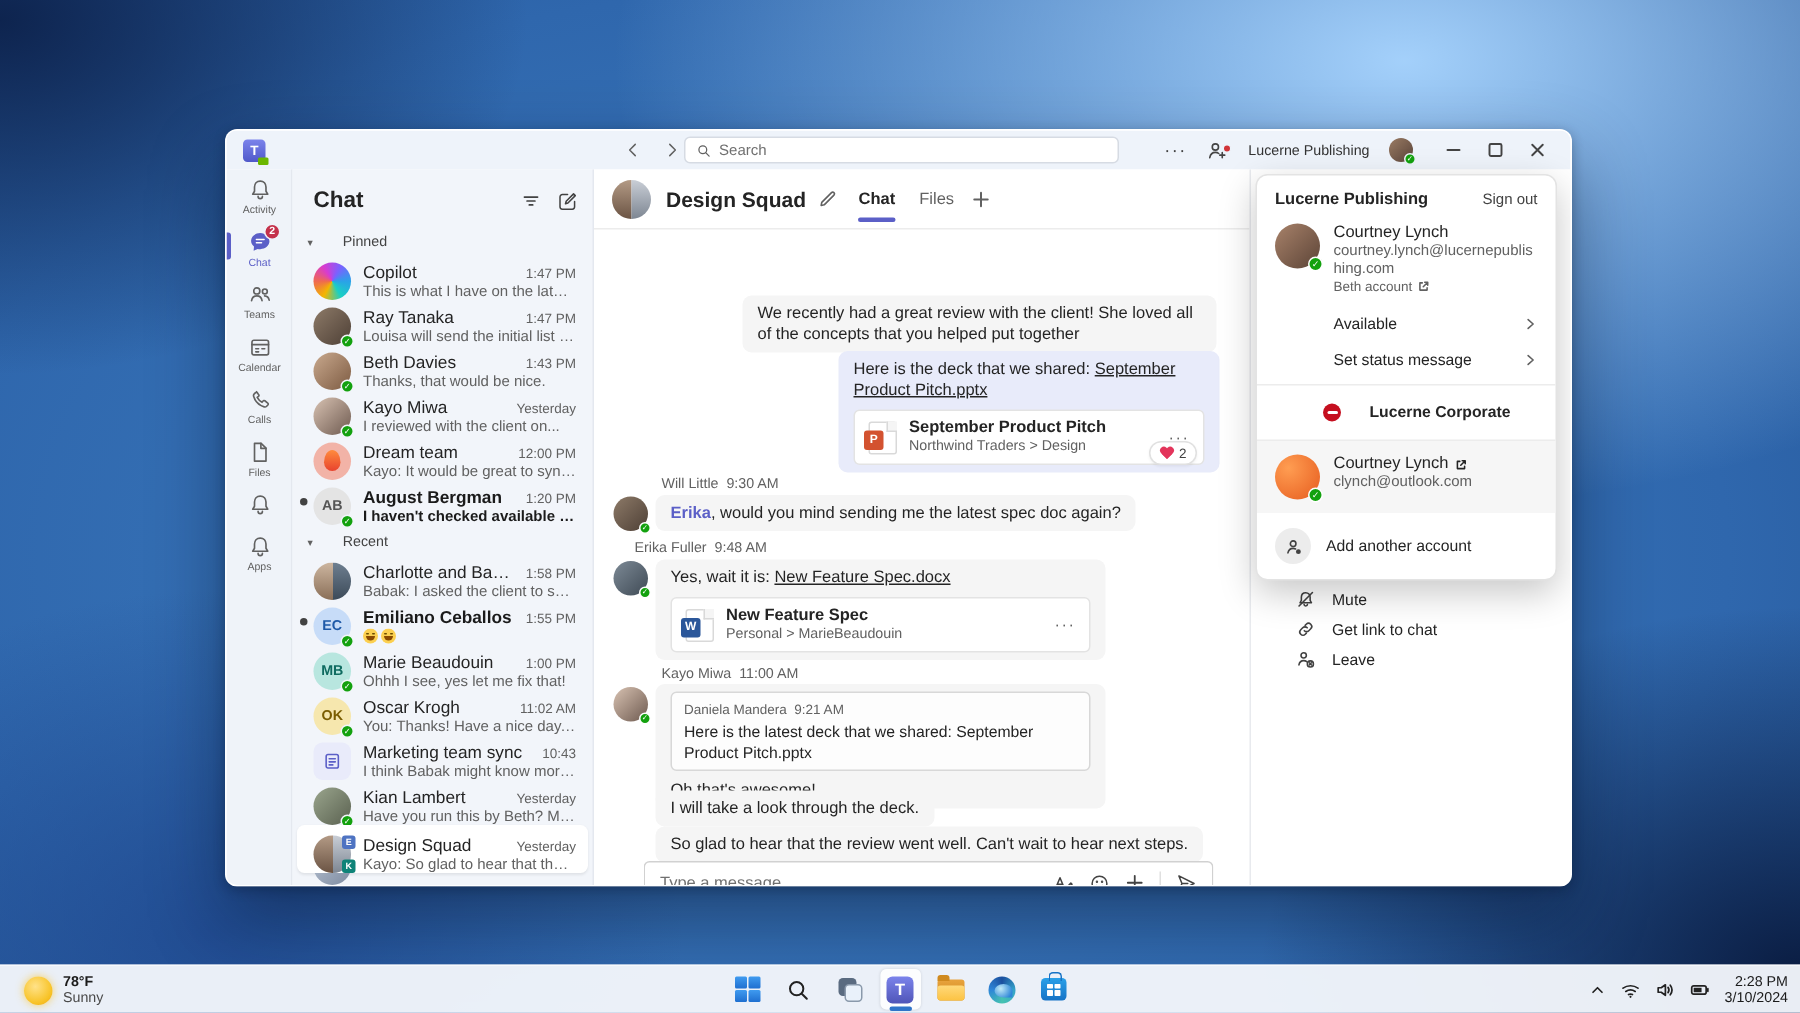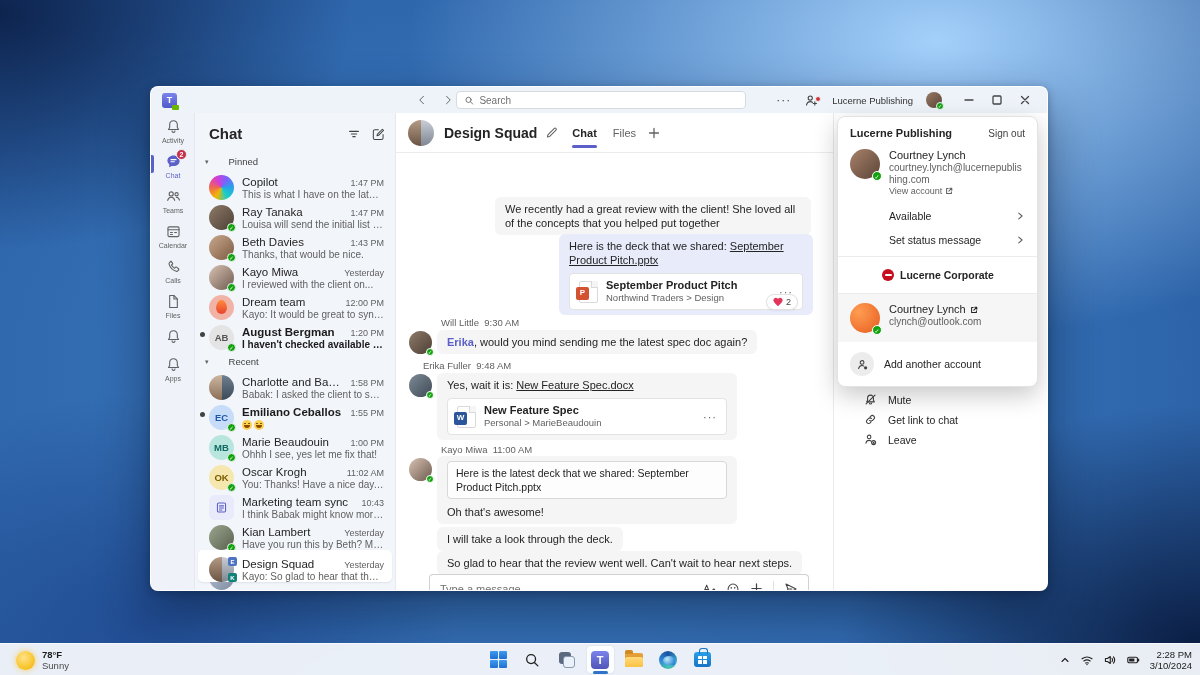--- a/index.html
+++ b/index.html
@@ -157,21 +157,21 @@
   .pp-acct{display:flex;gap:9px;padding:4px 12px 8px}
   .pp-av{position:relative;flex:none;width:30px;height:30px;border-radius:50%;background:linear-gradient(135deg,#a8826a,#5c4437)}
   .pp-av.orange{background:radial-gradient(circle at 30% 30%,#ff9d52,#e65c1e)}
   .pp-av .chk{position:absolute;right:-2px;bottom:-2px;width:10px;height:10px;border-radius:50%;background:#13a10e;border:1.5px solid #fff;color:#fff;font-size:6px;display:flex;align-items:center;justify-content:center}
   .pp-nm{font-size:11px;font-weight:normal;color:#242424;line-height:13px;display:flex;align-items:center;gap:4px}
   .pp-em{font-size:10px;color:#616161;line-height:12px;word-break:break-all}
   .pp-va{font-size:9px;color:#616161;display:flex;align-items:center;gap:3px}
   .pp-menu{display:flex;align-items:center;justify-content:space-between;padding:6px 12px 6px 51px;font-size:10.5px;color:#242424}
   .pp-menu .chev{color:#616161}
   .pp-div{height:1px;background:#ececec;margin:4px 0}
-  .pp-corp{display:flex;align-items:center;gap:6px;padding:8px 12px 8px 44px;font-size:10.5px;font-weight:bold;color:#242424}
+  .pp-corp{display:flex;align-items:center;gap:19px;padding:8px 12px 8px 44px;font-size:10.5px;font-weight:bold;color:#242424}
   .corp-ic{width:12px;height:12px;border-radius:50%;background:#c50f1f;position:relative;flex:none}
   .corp-ic::after{content:'';position:absolute;left:2.5px;top:5px;width:7px;height:1.8px;background:#fff;border-radius:1px}
   .pp-personal{display:flex;gap:9px;padding:9px 12px;background:#f6f6f6}
   .pp-add{display:flex;align-items:center;gap:10px;padding:10px 12px}
   .add-ic{width:24px;height:24px;border-radius:50%;background:#ececec;display:flex;align-items:center;justify-content:center;color:#424242}
   .pp-add .t{font-size:10.5px;color:#242424}
 </style>
 </head>
 <body>
 
@@ -577,20 +577,21 @@
             <span class="f-more">···</span>
           </div>
         </div>
 
         <div class="who" style="left:45px;top:291px"><span>Kayo Miwa</span>&nbsp;&nbsp;<span>11:00 AM</span></div>
         <div class="mav" style="left:13px;top:305px;background:linear-gradient(135deg,#d8c2b2,#6e5a50)">
             <span class="chk">✓</span>
           </div>
         <div class="bub" style="left:41px;top:303px;width:300px">
           <div class="qbox">
+            <div class="q-meta"><span>Daniela Mandera</span>&nbsp;&nbsp;<span>9:21 AM</span></div>
             <div class="q-text">Here is the latest deck that we shared: September Product Pitch.pptx</div>
           </div>
           <span>Oh that's awesome!</span>
         </div>
         <div class="bub" style="left:41px;top:374px"><span>I will take a look through the deck.</span></div>
         <div class="bub" style="left:41px;top:398px"><span>So glad to hear that the review went well. Can't wait to hear next steps.</span></div>
       </div>
 
       <div id="composer">
         <input placeholder="Type a message" style="">
@@ -676,21 +677,21 @@
         <span class="pp-signout">Sign out</span>
       </div>
       <div class="pp-acct">
         <div class="pp-av">
             <span class="chk">✓</span>
           </div>
         <div>
           <div class="pp-nm">Courtney Lynch</div>
           <div class="pp-em">courtney.lynch@lucernepublishing.com</div>
           <div class="pp-va">
-              <span>View account</span>
+              <span>Beth account</span>
               <svg class="ic" width="8" height="8" viewBox="0 0 10 10">
                 <path d="M4 2H2v6h6V6"></path>
                 <path d="M6 1.5h2.5V4M8.3 1.7 4.8 5.2"></path>
               </svg>
             </div>
         </div>
       </div>
       <div class="pp-menu">
         <span>Available</span>
         <span class="chev">

